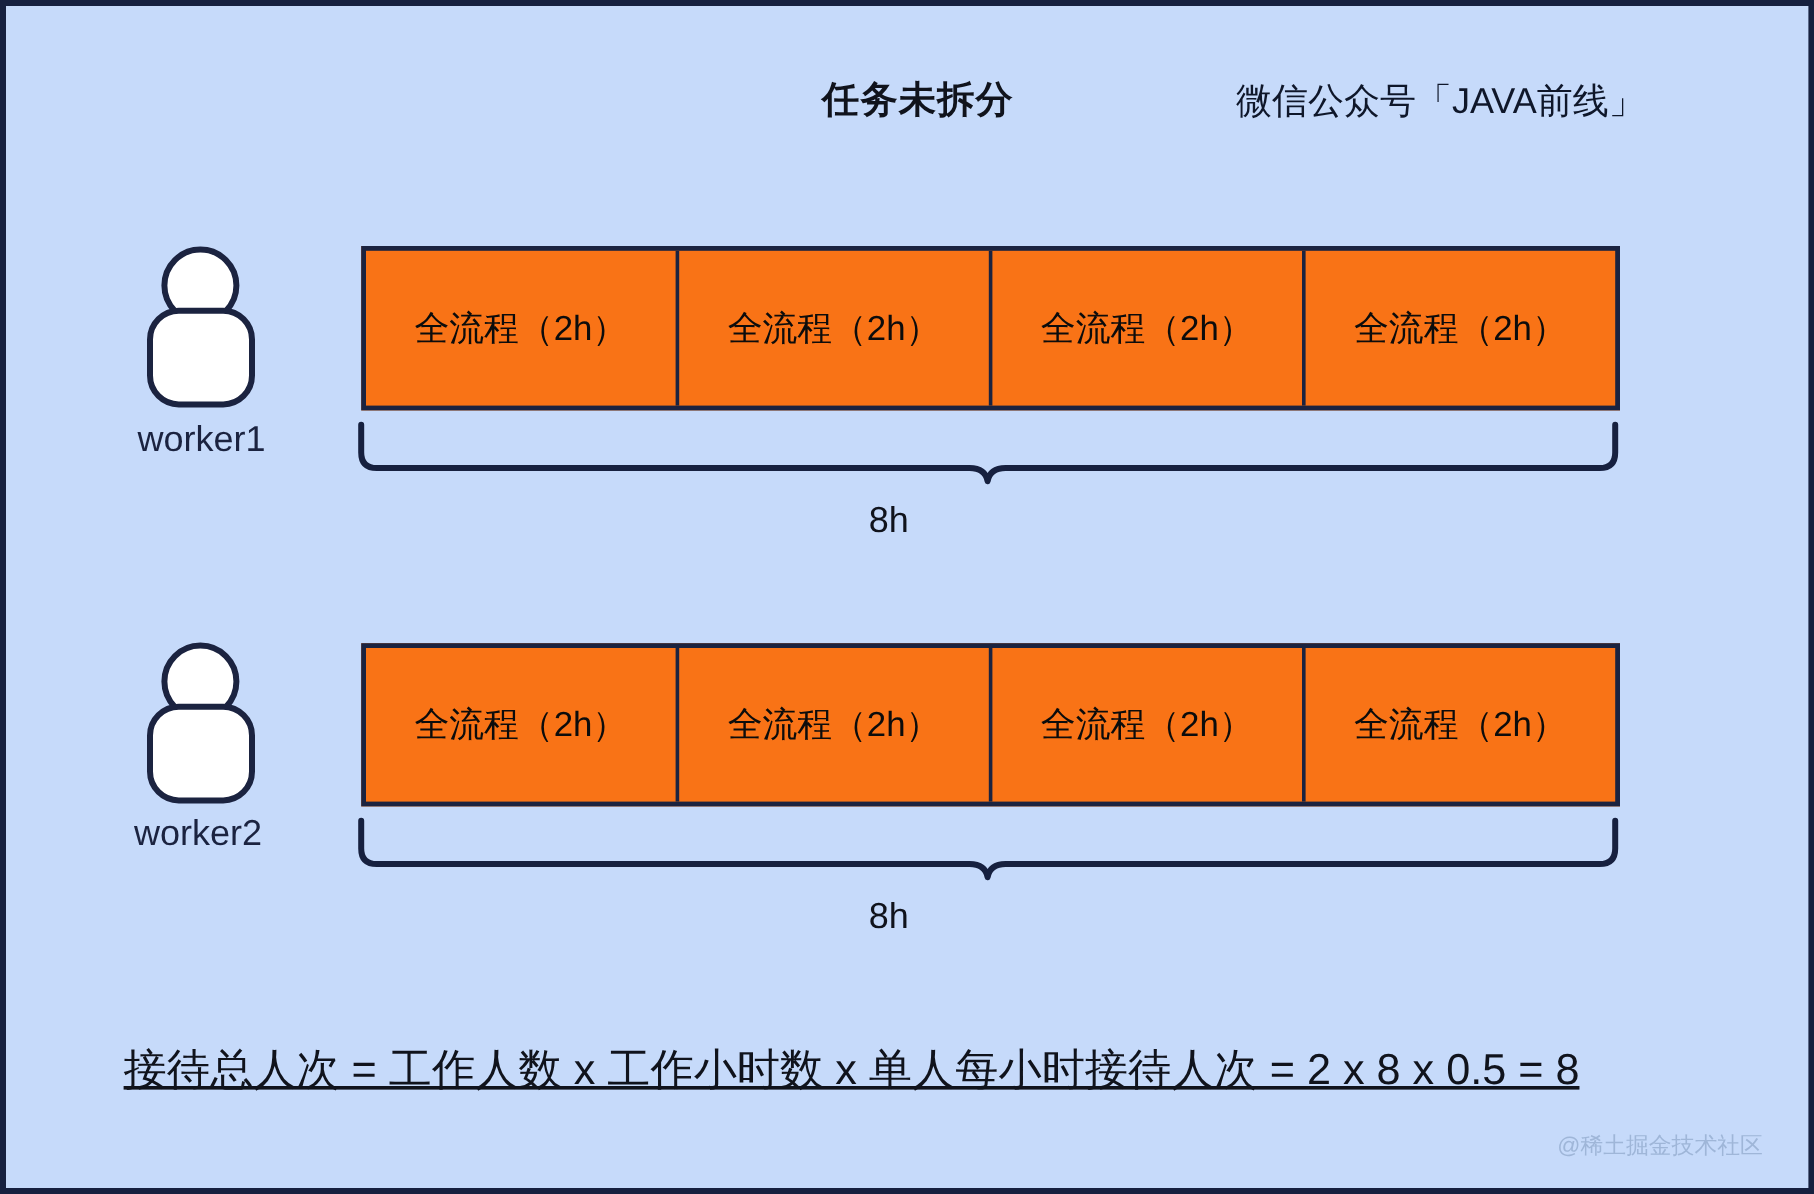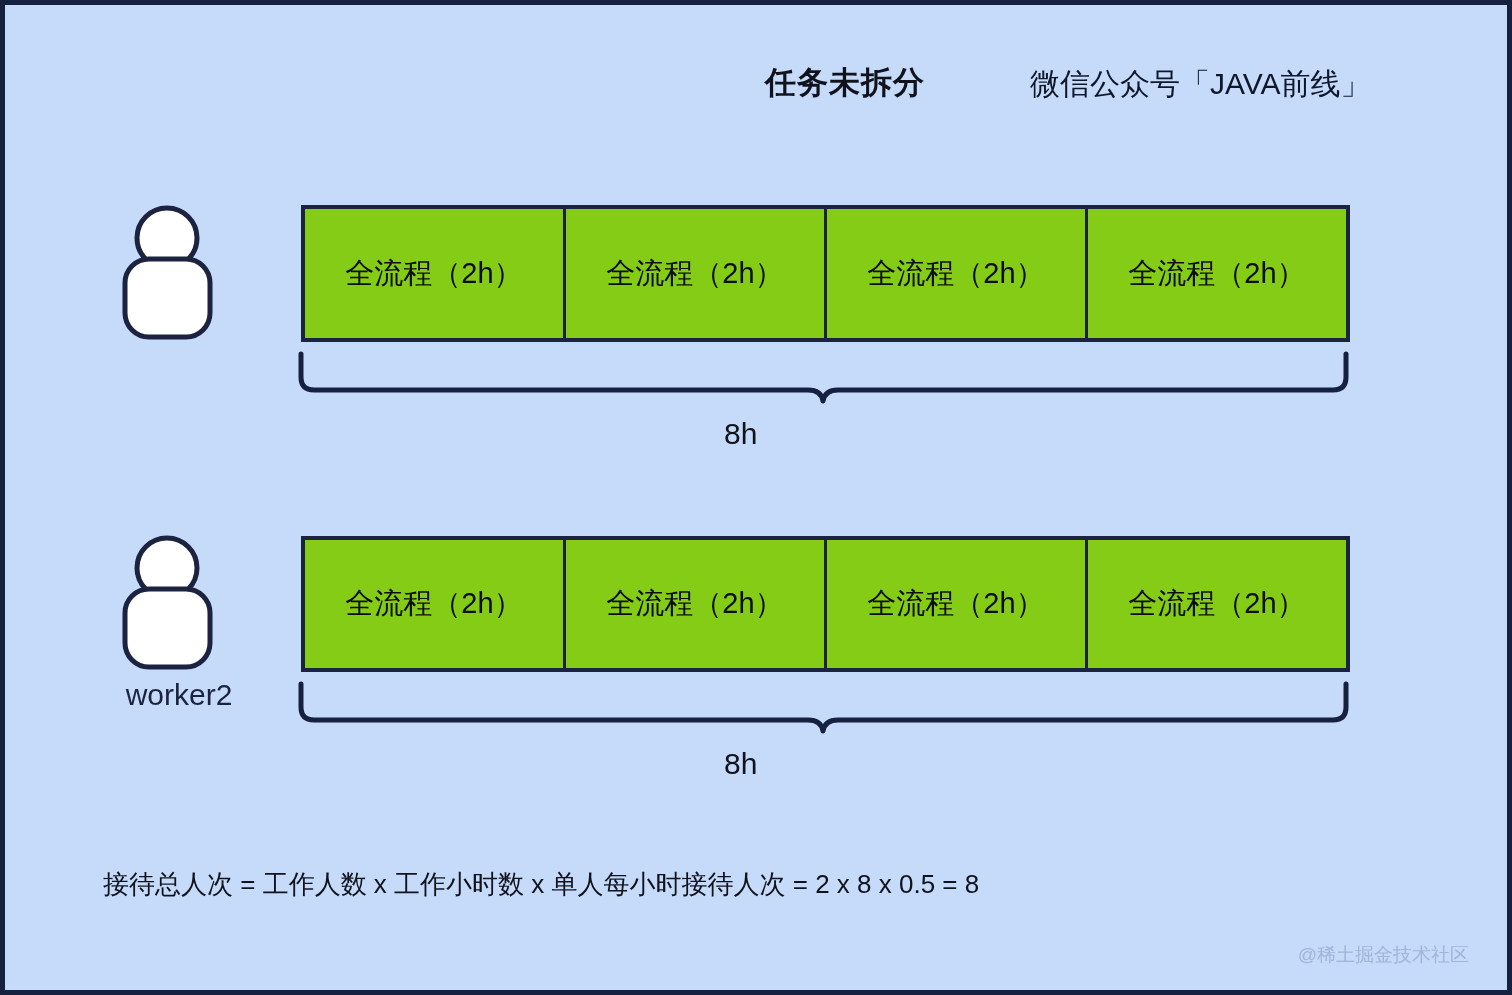--- a/index.html
+++ b/index.html
@@ -19,21 +19,21 @@
     box-sizing: border-box;
     overflow: hidden;
   }
 
   
   .title {
     position: absolute;
     left: 600px;
     top: 57px;
     width: 320px;
-    text-align: right;
+    text-align: center;
     font-size: 31px;
     font-weight: bold;
     color: #10131c;
     letter-spacing: 1px;
     white-space: nowrap;
   }
   .subtitle {
     position: absolute;
     left: 1025px;
     top: 59px;
@@ -56,21 +56,21 @@
     font-size: 30px;
     color: #1b2340;
     white-space: nowrap;
   }
 
   
   .task-row {
     position: absolute;
     display: flex;
     border: 4px solid #1b2340;
-    background: #84cc16;
+    background: #f97316;
     box-sizing: border-box;
   }
   .task-cell {
     flex: 1 1 0;
     display: flex;
     align-items: center;
     justify-content: center;
     border-right: 3px solid #1b2340;
     box-sizing: border-box;
     font-size: 29px;
@@ -92,23 +92,24 @@
     font-size: 30px;
     color: #10131c;
     white-space: nowrap;
   }
 
   
   .formula {
     position: absolute;
     left: 98px;
     top: 862px;
-    font-size: 26px;
+    font-size: 36px;
     color: #10131c;
     white-space: nowrap;
+    text-decoration: underline;
   }
 
   
   .watermark {
     position: absolute;
     right: 38px;
     bottom: 22px;
     font-size: 19px;
     color: #9fb6d8;
     white-space: nowrap;
@@ -122,20 +123,21 @@
   <div class="title">任务未拆分</div>
 
   <div class="subtitle">微信公众号「JAVA前线」</div>
 
   <div class="worker-icon" style="left:115px; top:200px;">
     <svg width="96" height="136" viewBox="0 0 96 136" xmlns="http://www.w3.org/2000/svg">
       <circle cx="47" cy="33" r="30" fill="#ffffff" stroke="#1b2340" stroke-width="5"></circle>
       <rect x="5" y="54" width="85" height="78" rx="24" ry="24" fill="#ffffff" stroke="#1b2340" stroke-width="5"></rect>
     </svg>
   </div>
+  <div class="worker-label" style="left:63px; top:345px;">worker1</div>
 
   <div class="task-row" style="left:296px; top:200px; width:1049px; height:137px;">
     <div class="task-cell">全流程（2h）</div>
     <div class="task-cell">全流程（2h）</div>
     <div class="task-cell">全流程（2h）</div>
     <div class="task-cell">全流程（2h）</div>
   </div>
 
   <div class="brace" style="left:291px; top:344px;">
     <svg width="1060" height="60" viewBox="0 0 1060 60" xmlns="http://www.w3.org/2000/svg">
@@ -143,21 +145,21 @@
     </svg>
   </div>
   <div class="brace-label" style="left:719px; top:412px;">8h</div>
 
   <div class="worker-icon" style="left:115px; top:530px;">
     <svg width="96" height="136" viewBox="0 0 96 136" xmlns="http://www.w3.org/2000/svg">
       <circle cx="47" cy="33" r="30" fill="#ffffff" stroke="#1b2340" stroke-width="5"></circle>
       <rect x="5" y="54" width="85" height="78" rx="24" ry="24" fill="#ffffff" stroke="#1b2340" stroke-width="5"></rect>
     </svg>
   </div>
-  <div class="worker-label" style="left:74px; top:673px;">worker2</div>
+  <div class="worker-label" style="left:60px; top:673px;">worker2</div>
 
   <div class="task-row" style="left:296px; top:531px; width:1049px; height:136px;">
     <div class="task-cell">全流程（2h）</div>
     <div class="task-cell">全流程（2h）</div>
     <div class="task-cell">全流程（2h）</div>
     <div class="task-cell">全流程（2h）</div>
   </div>
 
   <div class="brace" style="left:291px; top:674px;">
     <svg width="1060" height="60" viewBox="0 0 1060 60" xmlns="http://www.w3.org/2000/svg">

